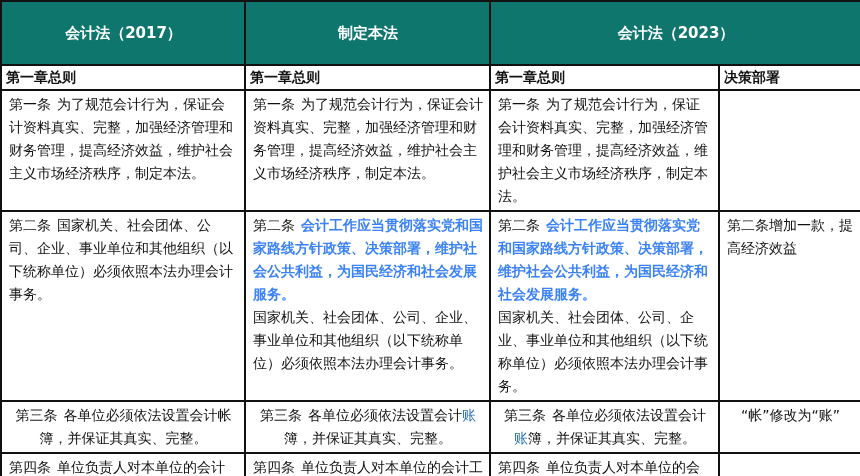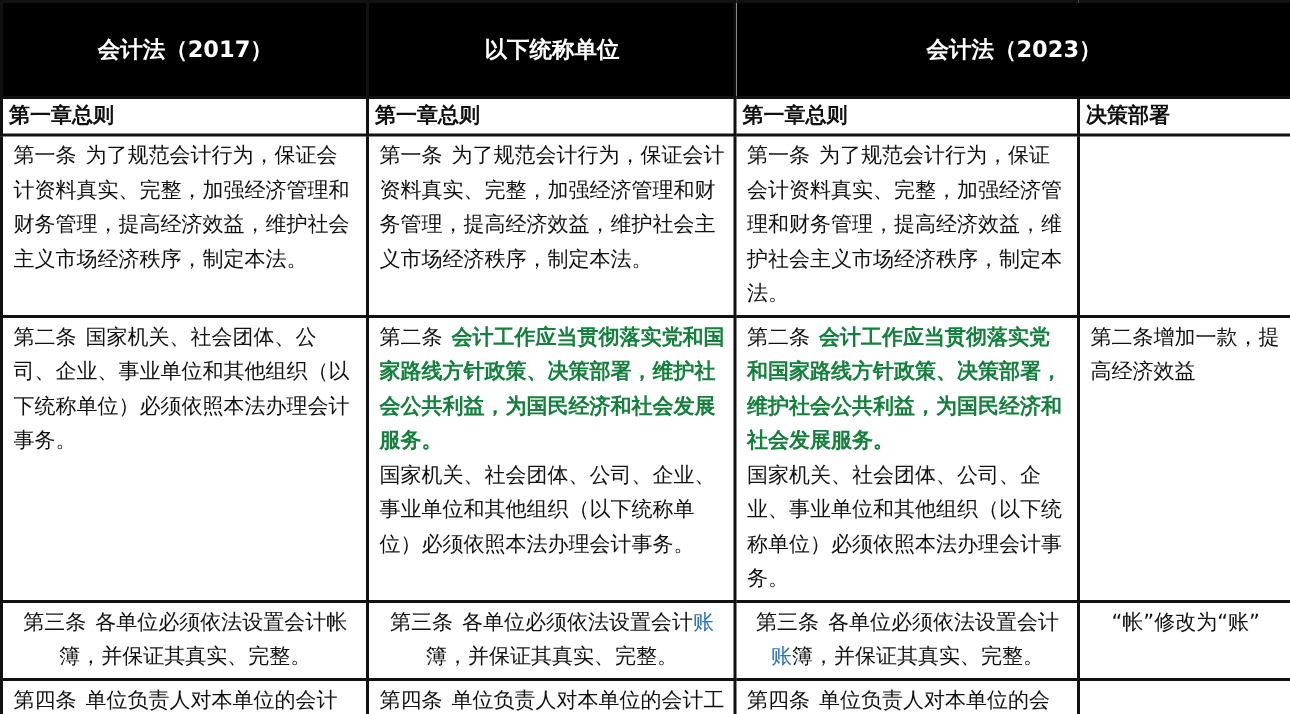--- a/index.html
+++ b/index.html
@@ -30,21 +30,21 @@
     overflow: hidden;
     box-sizing: border-box;
     word-break: break-all;
   }
   col.c1 { width: 244px; }
   col.c2 { width: 245px; }
   col.c3 { width: 229px; }
   col.c4 { width: 142px; }
 
   tr.header-row td {
-    background: #000000;
+    background: #0f766e;
     color: #ffffff;
     font-weight: bold;
     font-size: 15px;
     text-align: center;
     vertical-align: middle;
     height: 64px;
   }
   tr.subheader-row td {
     font-weight: bold;
     text-align: left;
@@ -56,21 +56,21 @@
   tr.r-a2 td { height: 131px; }
   tr.r-a3 td { height: 41px; text-align: center; }
   tr.r-a4 td { height: 46px; }
 
   .num {
     font-weight: normal;
     margin-right: 6px;
   }
   .added {
     font-weight: bold;
-    color: #15803d;
+    color: #3b82f6;
     text-align: center;
   }
   .blue-char {
     color: #2E74B5;
   }
   p.cell-p {
     margin: 0;
     padding: 0;
   }
 </style>
@@ -82,21 +82,21 @@
     <colgroup>
       <col class="c1">
         <col class="c2">
         <col class="c3">
         <col class="c4">
     </colgroup>
 
     <tbody>
         <tr class="header-row">
       <td>会计法（2017）</td>
-      <td>以下统称单位</td>
+      <td>制定本法</td>
       <td colspan="2">会计法（2023）</td>
     </tr>
 
     <tr class="subheader-row">
       <td>第一章总则</td>
       <td>第一章总则</td>
       <td>第一章总则</td>
       <td>决策部署</td>
     </tr>
 

